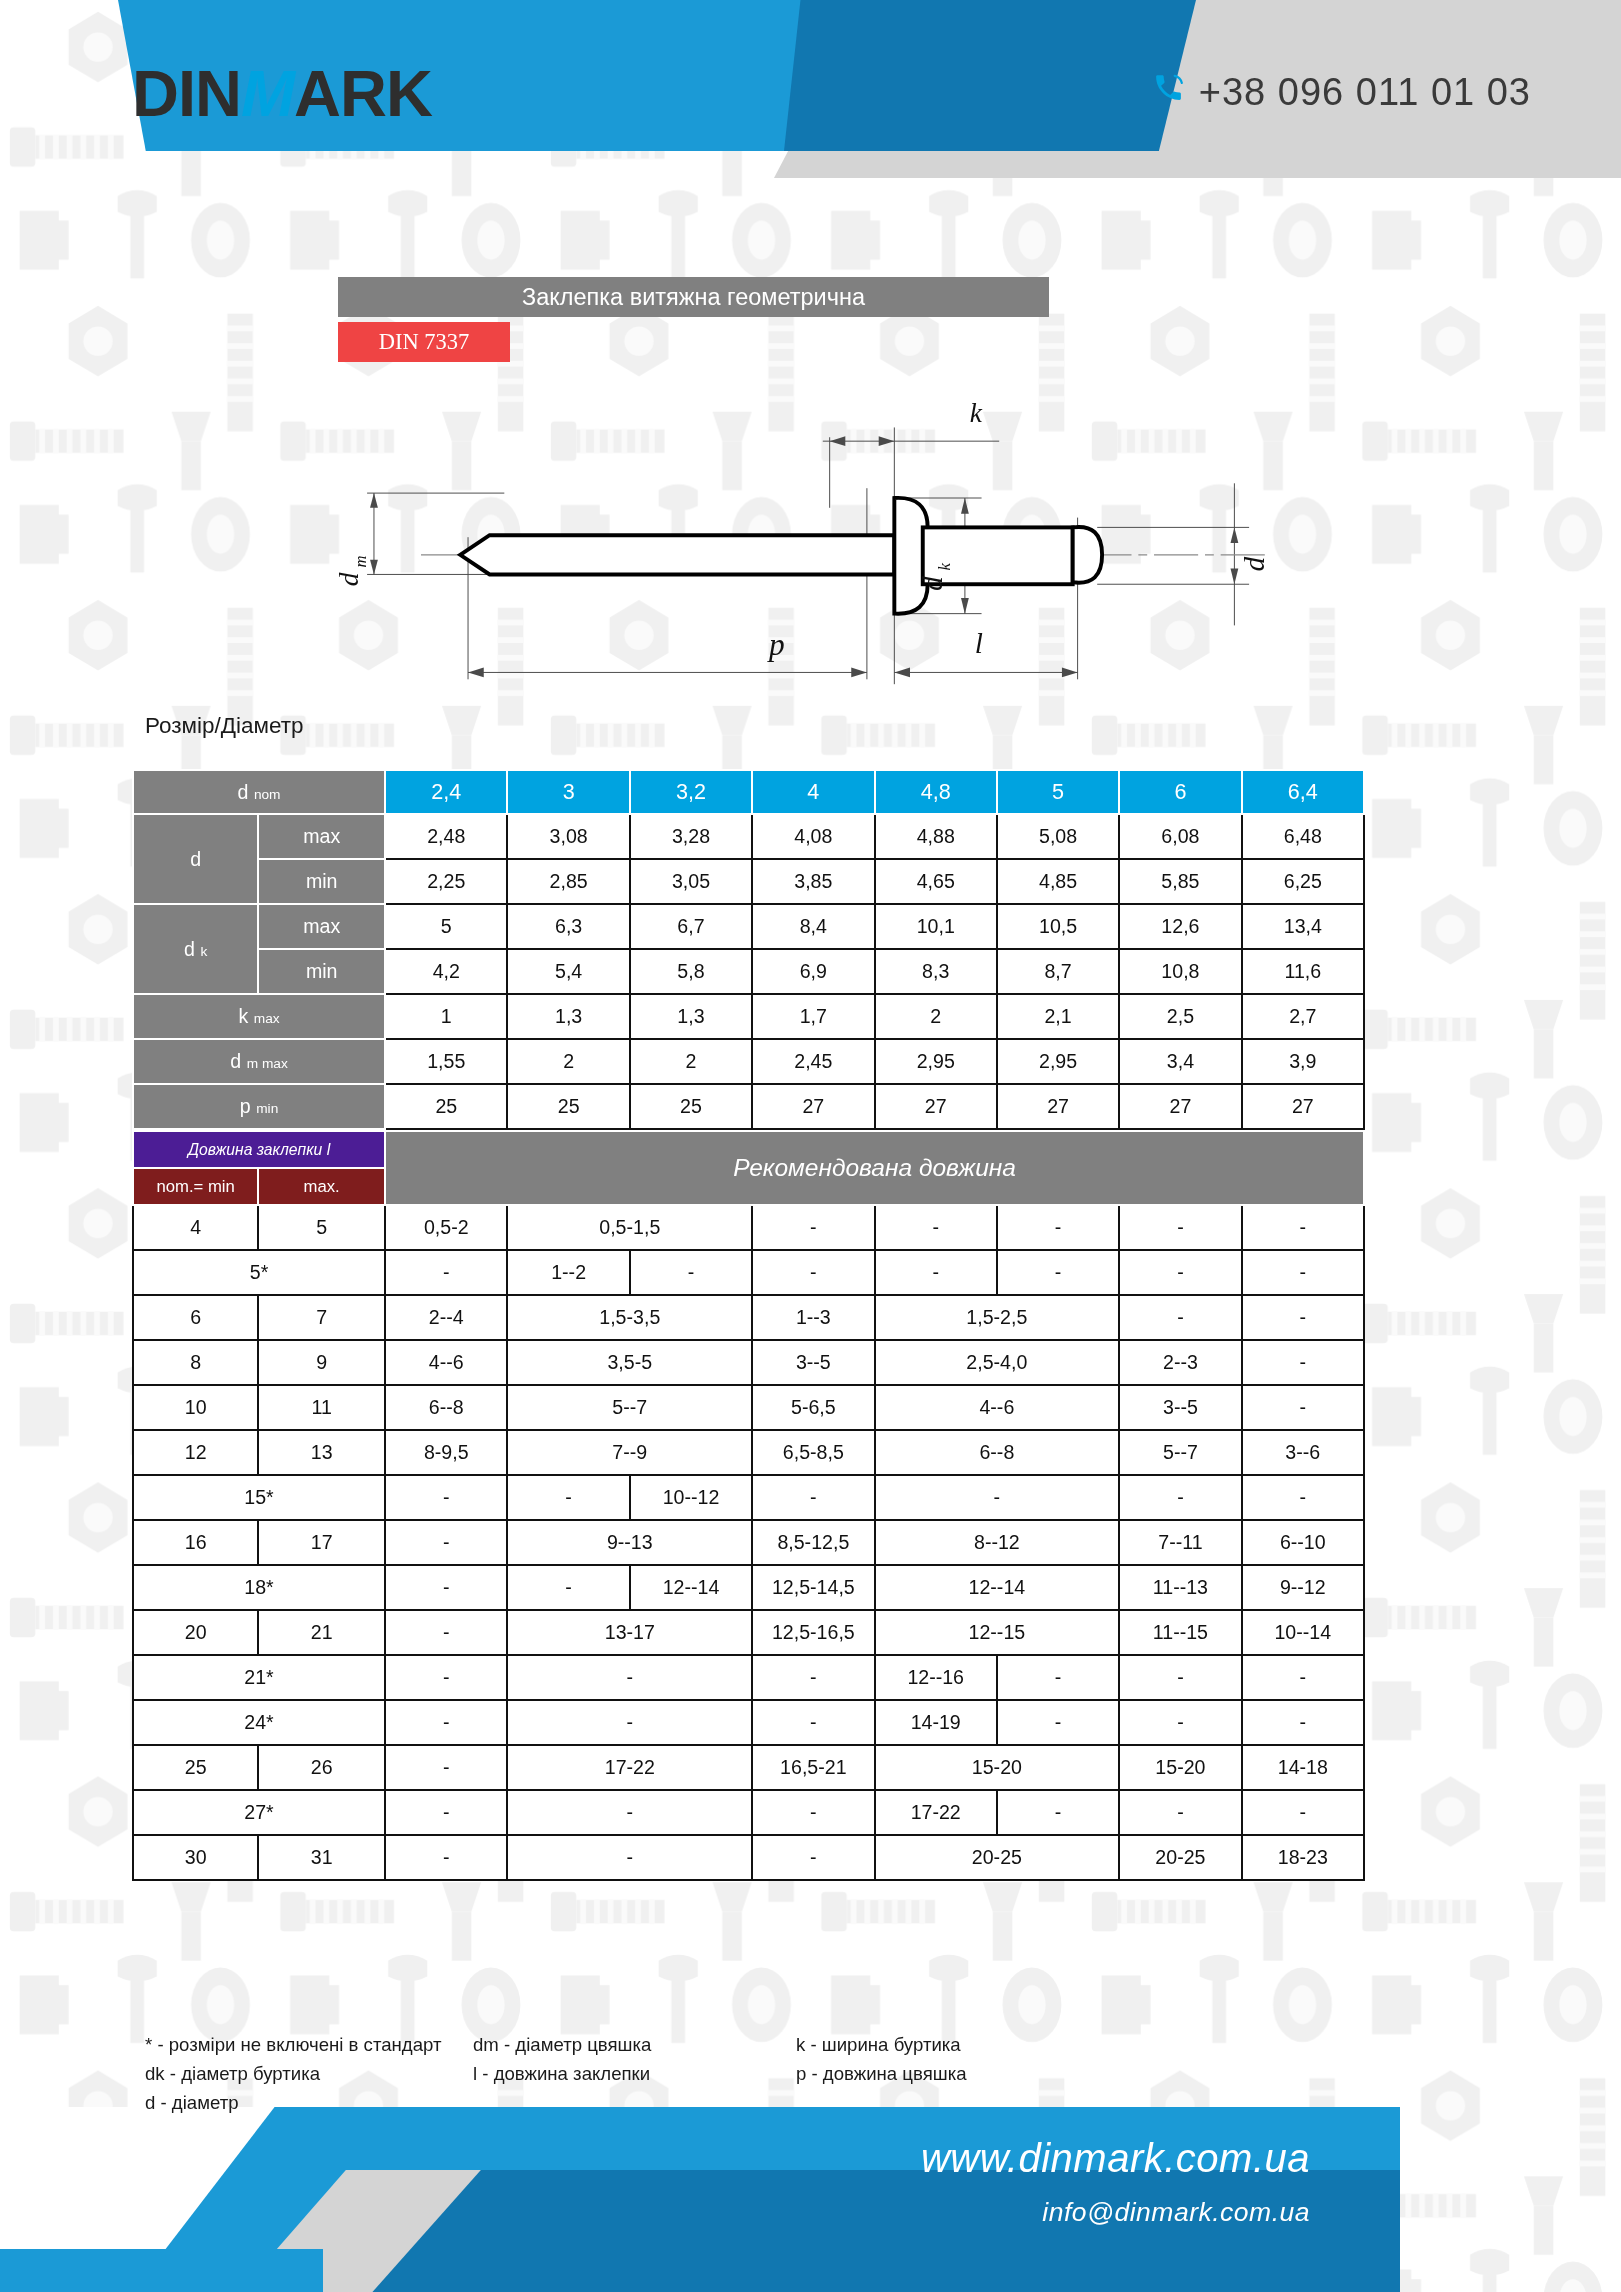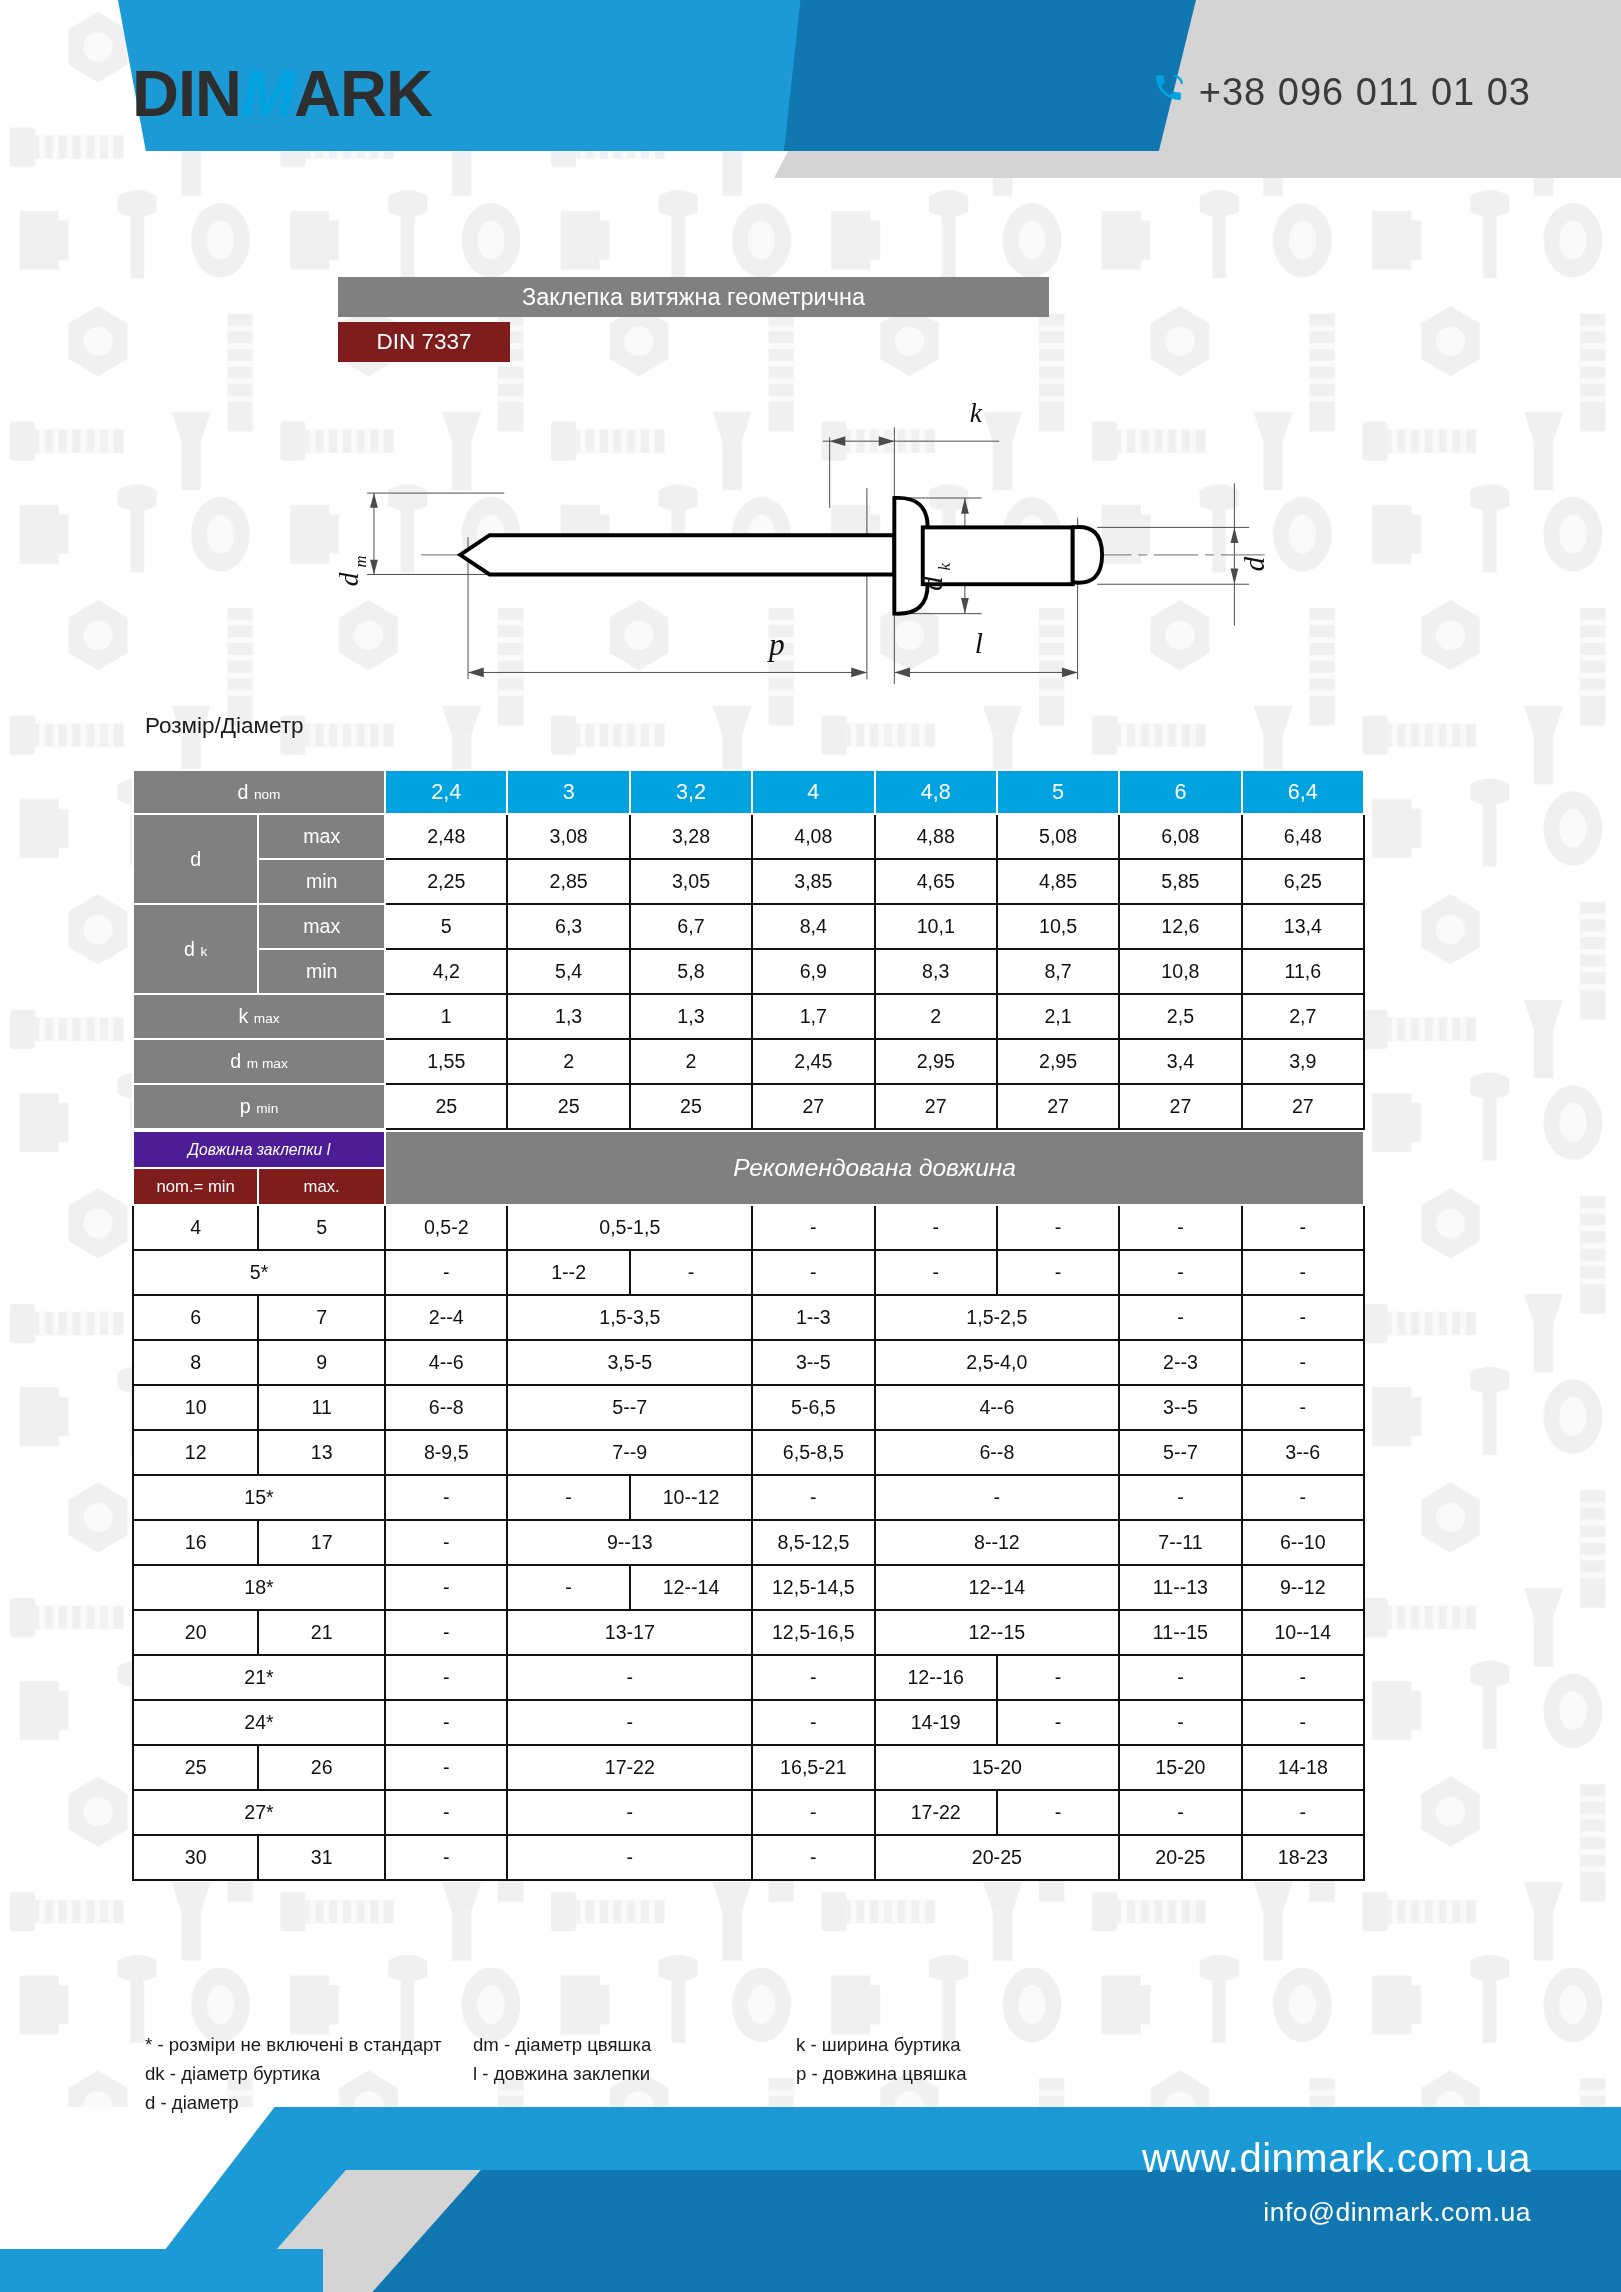--- a/index.html
+++ b/index.html
@@ -30,21 +30,21 @@
   .logo .m{color:#00a3e0;font-style:italic;font-weight:700;}
   .phone{position:absolute;right:90px;top:71px;display:flex;align-items:flex-start;gap:13.7px;}
   .phone .num{font-size:38px;color:#3a3a3a;letter-spacing:1px;}
   .phone .ico{width:33px;height:33px;display:block;}
 
   
   .titlebar{position:absolute;left:338px;top:277px;width:711px;height:40px;background:#808080;
      display:flex;align-items:center;justify-content:center;z-index:3;}
   .titlebar span{color:#fff;font-size:23.5px;}
   .stdrow{position:absolute;left:338px;top:322px;width:711px;height:40px;display:flex;gap:3.9px;z-index:3;}
-  .std-din{width:172px;background:#7f1d1d;display:flex;align-items:center;justify-content:center;}
+  .std-din{width:172px;background:#ef4444;display:flex;align-items:center;justify-content:center;font-family:Liberation Serif, serif;}
   .std-iso{flex:1;background:#808080;display:flex;align-items:center;justify-content:center;}
   .std-din span,.std-iso span{color:#fff;font-size:22.5px;}
 
   
   .drawing{position:absolute;left:323px;top:390px;width:980px;height:314px;z-index:3;}
   .drawing svg{width:100%;height:100%;display:block;}
 
   
   .seclabel{position:absolute;left:145px;top:713px;font-size:22.5px;color:#1a1a1a;z-index:3;}
 
@@ -64,21 +64,21 @@
   .h36{height:35px;}
 
   
   .notes{position:absolute;left:145px;top:2031px;z-index:3;display:flex;gap:0;font-size:18.6px;color:#1a1a1a;}
   .notes .col{line-height:1.55;}
   .notes .c1{width:328px;}
   .notes .c2{width:323px;}
   .notes .c3{width:323px;}
 
   
-  .ftr{position:absolute;left:0;bottom:0;width:1621px;height:186px;z-index:2;overflow:hidden;}
+  .ftr{position:absolute;left:0;bottom:0;width:1400px;height:186px;z-index:2;overflow:hidden;font-style:italic;}
   .ftr .base{position:absolute;inset:0;background:#1b9ad6;}
   .ftr .whitewedge{position:absolute;left:-29px;top:-9.8px;width:510px;height:206px;background:#fff;
      clip-path:polygon(0 0,61% 0,30% 100%,0 100%);}
   .ftr .greywedge{position:absolute;left:235px;top:63px;width:1386px;height:127px;background:#d4d4d4;
      clip-path:polygon(8% 0,100% 0,100% 100%,0 100%);}
   .ftr .darkwedge{position:absolute;left:368px;top:63px;width:1254px;height:127px;background:#1177b0;
      clip-path:polygon(9% 0,100% 0,100% 100%,0 100%);}
   .ftr .lightstrip{position:absolute;left:0;top:142px;width:323px;height:44px;background:#1b9ad6;}
   .site{position:absolute;right:90px;top:29px;color:#fff;font-size:40px;letter-spacing:0.5px;z-index:4;}
   .mail{position:absolute;right:90px;top:90px;color:#fff;font-size:26.5px;letter-spacing:0.5px;z-index:4;}

